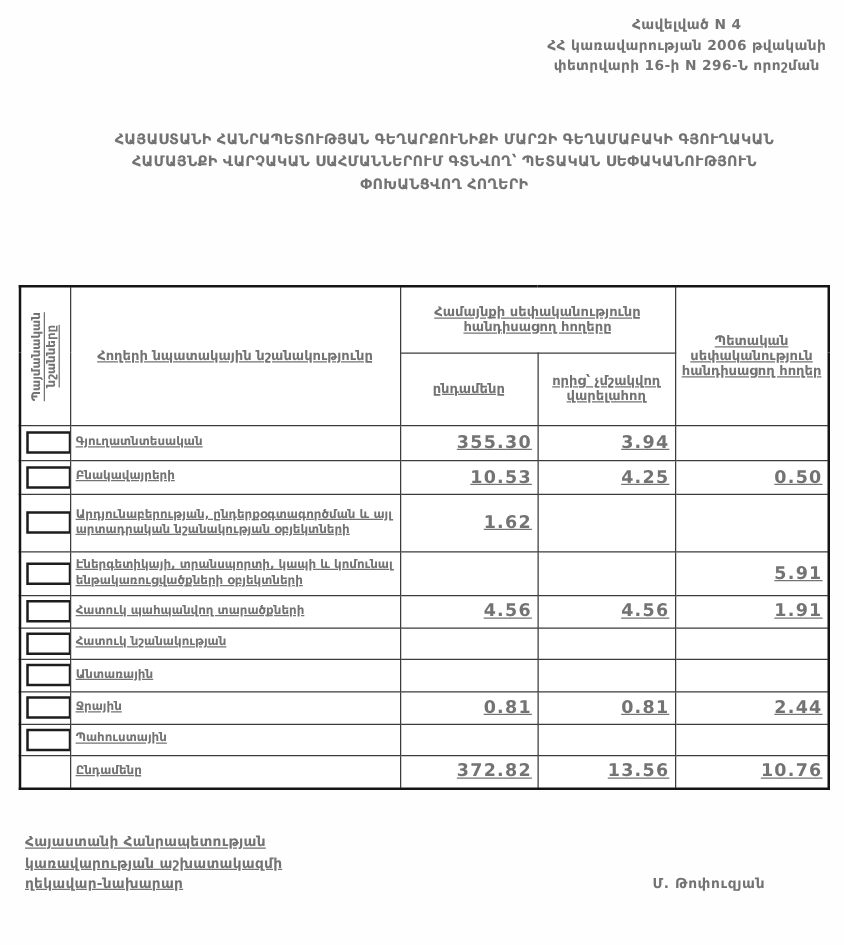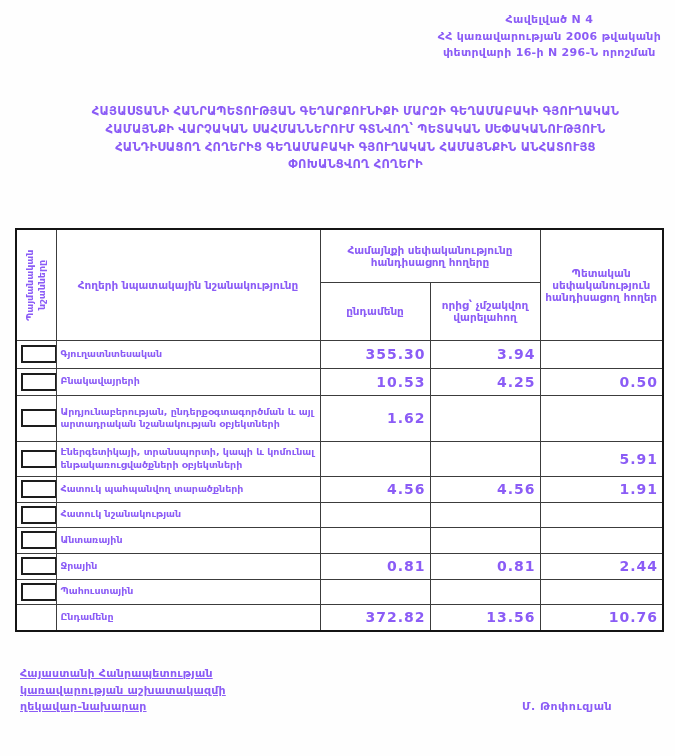--- a/index.html
+++ b/index.html
@@ -1,21 +1,21 @@
 <!DOCTYPE html>
 <html><head>
 <meta charset="utf-8">
 <style>
   html,body{margin:0;padding:0;}
   .page{
     position:relative;
     width:675px;height:756px;
     background:#fefefe;
     font-family:"DejaVu Sans",sans-serif;
-    color:#8b5cf6;
+    color:#737373;
     overflow:hidden;
   }
   
   .annex-ref{
     position:absolute; top:12px; right:14px;
     text-align:center;
     font-size:11px; font-weight:bold; line-height:1.5;
     letter-spacing:.3px;
   }
   
@@ -34,20 +34,21 @@
     position:absolute; left:15px; top:228px;
     width:647px; table-layout:fixed;
     border-collapse:collapse;
     background:#fff;
   }
   .landtable th, .landtable td{
     border:1px solid #3c3c3c;
     padding:2px 4px;
     font-weight:bold;
     overflow:hidden;
+    text-decoration:underline;
   }
   .landtable{border:2px solid #141414;}
   .landtable th{font-size:10.5px; font-weight:bold; text-align:center; vertical-align:middle;}
   .outer-l{border-left:2px solid #141414;}
   .outer-r{border-right:2px solid #141414;}
   .thick-b{border-bottom:2px solid #141414;}
   .thick-t{border-top:2px solid #141414;}
   .purpose-cell{
     font-size:9.5px; text-align:left; vertical-align:middle;
     line-height:1.3; padding-left:6px;
@@ -98,21 +99,20 @@
   <div class="annex-ref">
     <div>Հավելված N 4</div>
     <div>ՀՀ կառավարության 2006 թվականի</div>
     <div>փետրվարի 16-ի N 296-Ն որոշման</div>
   </div>
 
   <div class="title-block">
     <div class="title-sub">
       <div>ՀԱՅԱՍՏԱՆԻ ՀԱՆՐԱՊԵՏՈՒԹՅԱՆ ԳԵՂԱՐՔՈՒՆԻՔԻ ՄԱՐԶԻ ԳԵՂԱՄԱԲԱԿԻ ԳՅՈՒՂԱԿԱՆ</div>
       <div>ՀԱՄԱՅՆՔԻ ՎԱՐՉԱԿԱՆ ՍԱՀՄԱՆՆԵՐՈՒՄ ԳՏՆՎՈՂ՝ ՊԵՏԱԿԱՆ ՍԵՓԱԿԱՆՈՒԹՅՈՒՆ</div>
-      <div>ՀԱՆԴԻՍԱՑՈՂ ՀՈՂԵՐԻՑ ԳԵՂԱՄԱԲԱԿԻ ԳՅՈՒՂԱԿԱՆ ՀԱՄԱՅՆՔԻՆ ԱՆՀԱՏՈՒՅՑ</div>
       <div>ՓՈԽԱՆՑՎՈՂ ՀՈՂԵՐԻ</div>
     </div>
   </div>
 
   <table class="landtable">
     <colgroup>
       <col style="width:40px">
         <col style="width:264px">
         <col style="width:110px">
         <col style="width:110px">

